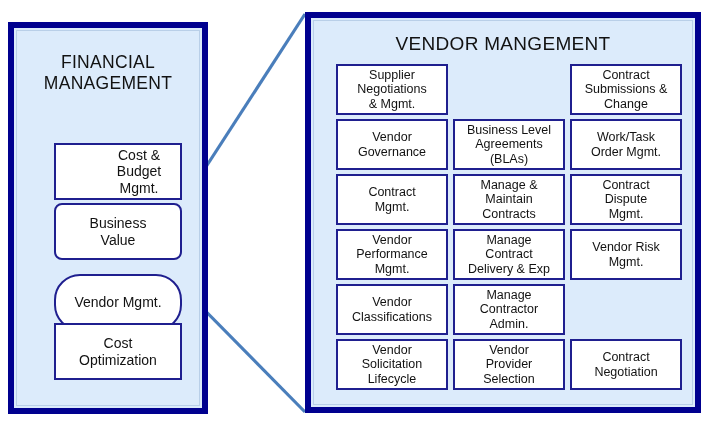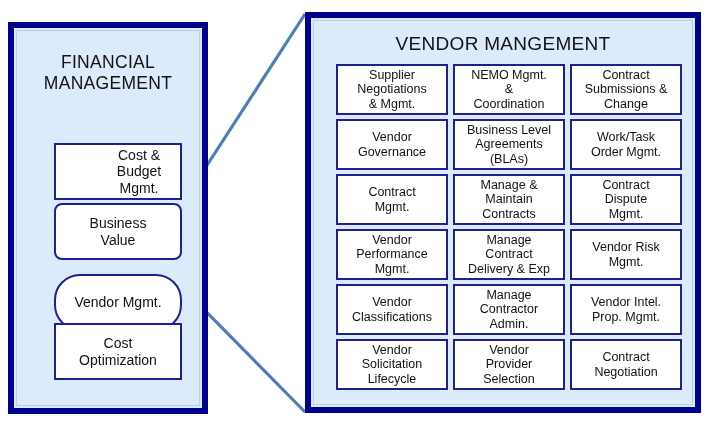--- a/index.html
+++ b/index.html
@@ -161,23 +161,20 @@
   </div>
 
   <div class="panel" id="panel-vendor">
     <div class="panel-inner-rule"></div>
 
     <div class="panel-title">VENDOR MANGEMENT</div>
 
     <div class="box vm-box vm-col-0 vm-row-0">Supplier
 Negotiations
 &amp; Mgmt.</div>
-    <div class="box vm-box vm-col-1 vm-row-0">NEMO Mgmt.
-&amp;
-Coordination</div>
     <div class="box vm-box vm-col-2 vm-row-0">Contract
 Submissions &amp;
 Change</div>
 
     <div class="box vm-box vm-col-0 vm-row-1">Vendor
 Governance</div>
     <div class="box vm-box vm-col-2 vm-row-1">Work/Task
 Order Mgmt.</div>
     <div class="box vm-box vm-col-1 vm-row-1">Business Level
 Agreements
@@ -199,22 +196,20 @@
 Contract
 Delivery &amp; Exp</div>
     <div class="box vm-box vm-col-2 vm-row-3">Vendor Risk
 Mgmt.</div>
 
     <div class="box vm-box vm-col-0 vm-row-4">Vendor
 Classifications</div>
     <div class="box vm-box vm-col-1 vm-row-4">Manage
 Contractor
 Admin.</div>
-    <div class="box vm-box vm-col-2 vm-row-4">Vendor Intel.
-Prop. Mgmt.</div>
 
     <div class="box vm-box vm-col-0 vm-row-5">Vendor
 Solicitation
 Lifecycle</div>
     <div class="box vm-box vm-col-1 vm-row-5">Vendor
 Provider
 Selection</div>
     <div class="box vm-box vm-col-2 vm-row-5">Contract
 Negotiation</div>
   </div>

